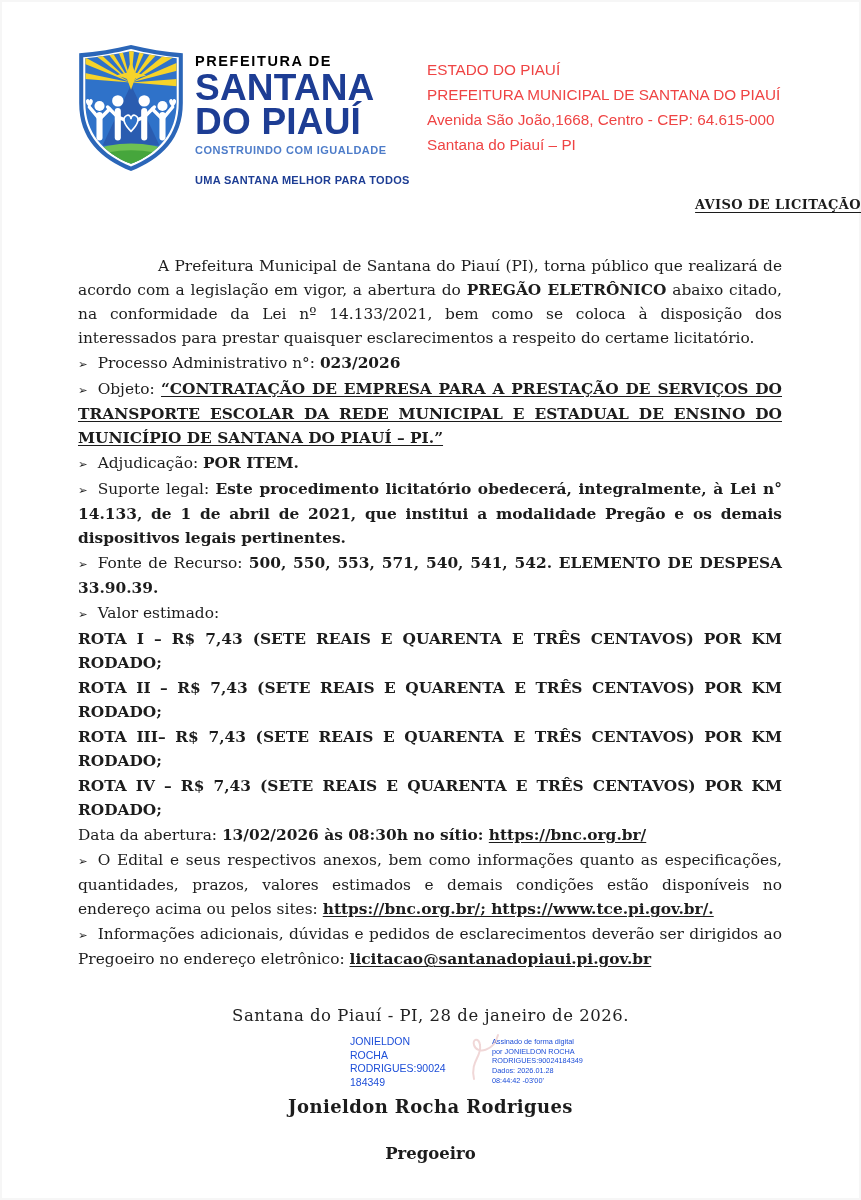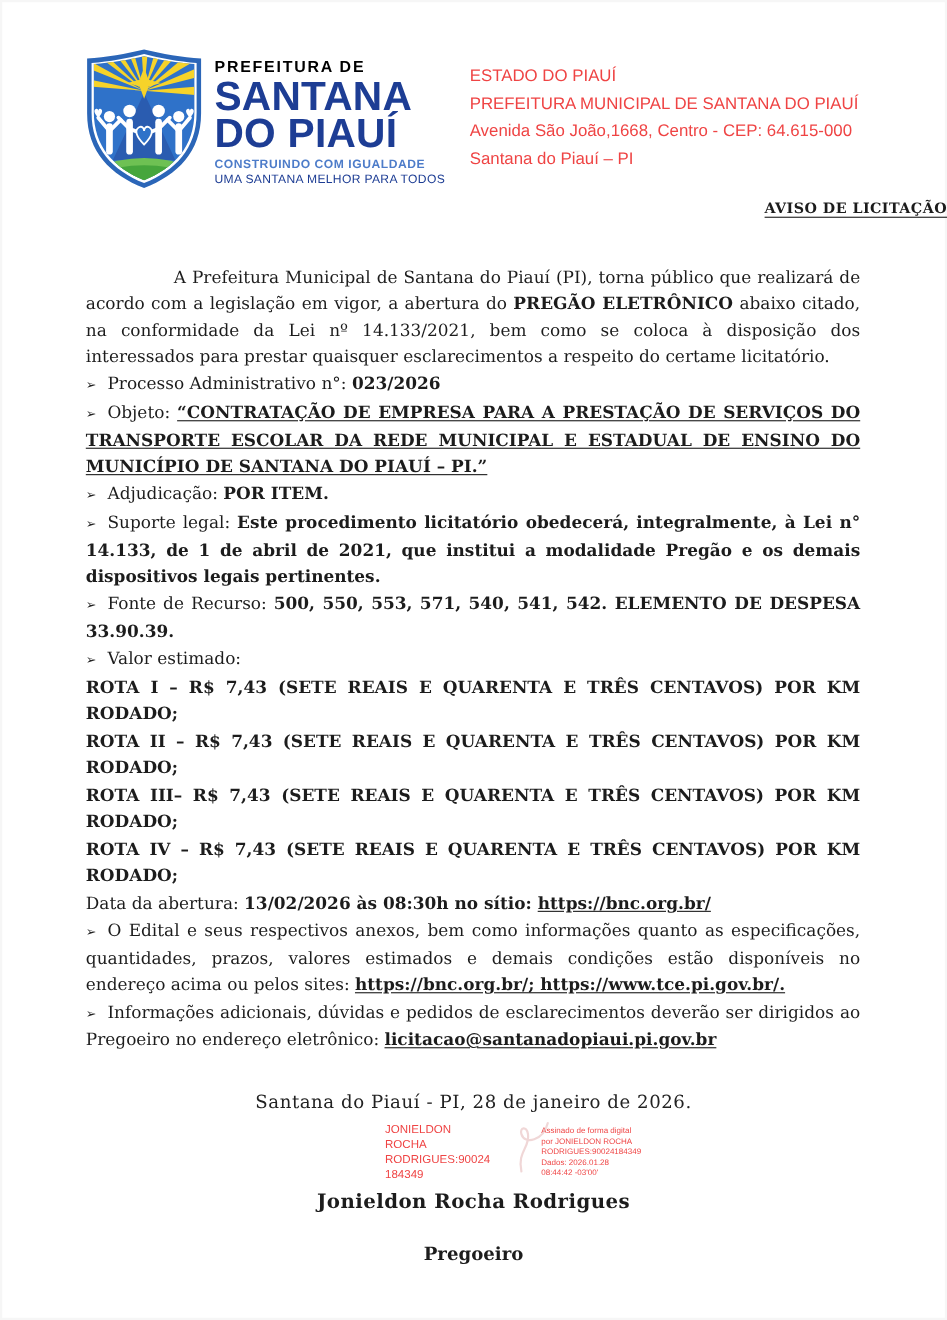--- a/index.html
+++ b/index.html
@@ -10,37 +10,37 @@
     font-family:"DejaVu Serif", serif;color:#1c1c1c;
   }
   
   .header{display:flex;padding:44px 62px 0 76px;}
   .logo-wrap{display:flex;gap:9px;}
   .crest{width:110px;height:128px;flex:0 0 auto;}
   .logo-text{padding-top:9px;font-family:"Liberation Sans", sans-serif;}
   .logo-pref{font-size:14.5px;font-weight:bold;color:#000000;letter-spacing:1.6px;}
   .logo-city{font-size:37px;font-weight:800;color:#1d3d94;line-height:0.84;letter-spacing:0.2px;margin-top:3px;}
   .logo-tag1{font-size:11px;font-weight:bold;color:#4d7cc9;letter-spacing:0.5px;margin-top:7px;}
-  .logo-tag2{font-size:11px;font-weight:400;color:#1d3d94;letter-spacing:0.3px;margin-top:1px;}
+  .logo-tag2{font-size:11px;font-weight:700;color:#1d3d94;letter-spacing:0.3px;margin-top:18px;}
   .header-info{margin-left:auto;width:372px;padding-top:13px;
     font-family:"Liberation Sans", sans-serif;font-size:15.3px;color:#ef4444;line-height:25px;}
   
   .doc-title{text-align:right;margin-top:11px;font-size:13px;font-weight:bold;letter-spacing:0.4px;}
   .doc-title span{text-decoration:underline;text-underline-offset:3px;}
   
   .doc-body{margin:42px 79px 0 78px;font-size:15.4px;line-height:24px;text-align:justify;}
   .block{margin:0 0 1px 0;}
   .block.intro{text-indent:80px;margin-bottom:1px;}
   .bullet-char{font-family:"DejaVu Sans", sans-serif;font-size:11.5px;padding-right:10px;color:#222;}
   .seg.b{font-weight:bold;}
   .seg.u{text-decoration:underline;text-underline-offset:2px;}
   
   .closing-date{text-align:center;margin-top:35px;font-size:16.5px;letter-spacing:0.5px;color:#222;}
   .sig-stamp{position:relative;width:250px;margin:10px 0 0 350px;display:flex;gap:14px;
-    font-family:"Liberation Sans", sans-serif;color:#ef4444;}
+    font-family:"Liberation Sans", sans-serif;color:#1d4ed8;}
   .stamp-left{width:128px;font-size:10.5px;line-height:13.5px;white-space:pre-line;}
   .stamp-right{width:108px;font-size:7.3px;line-height:9.6px;white-space:pre-line;padding-top:2px;}
   .stamp-squiggle{position:absolute;left:118px;top:-4px;opacity:0.55;}
   .sig-name{text-align:center;font-weight:bold;font-size:18px;margin-top:7px;letter-spacing:0.4px;}
   .sig-role{text-align:center;font-weight:bold;font-size:16.5px;margin-top:27px;}
 </style>
 </head>
 <body>
 
 <div class="page">

